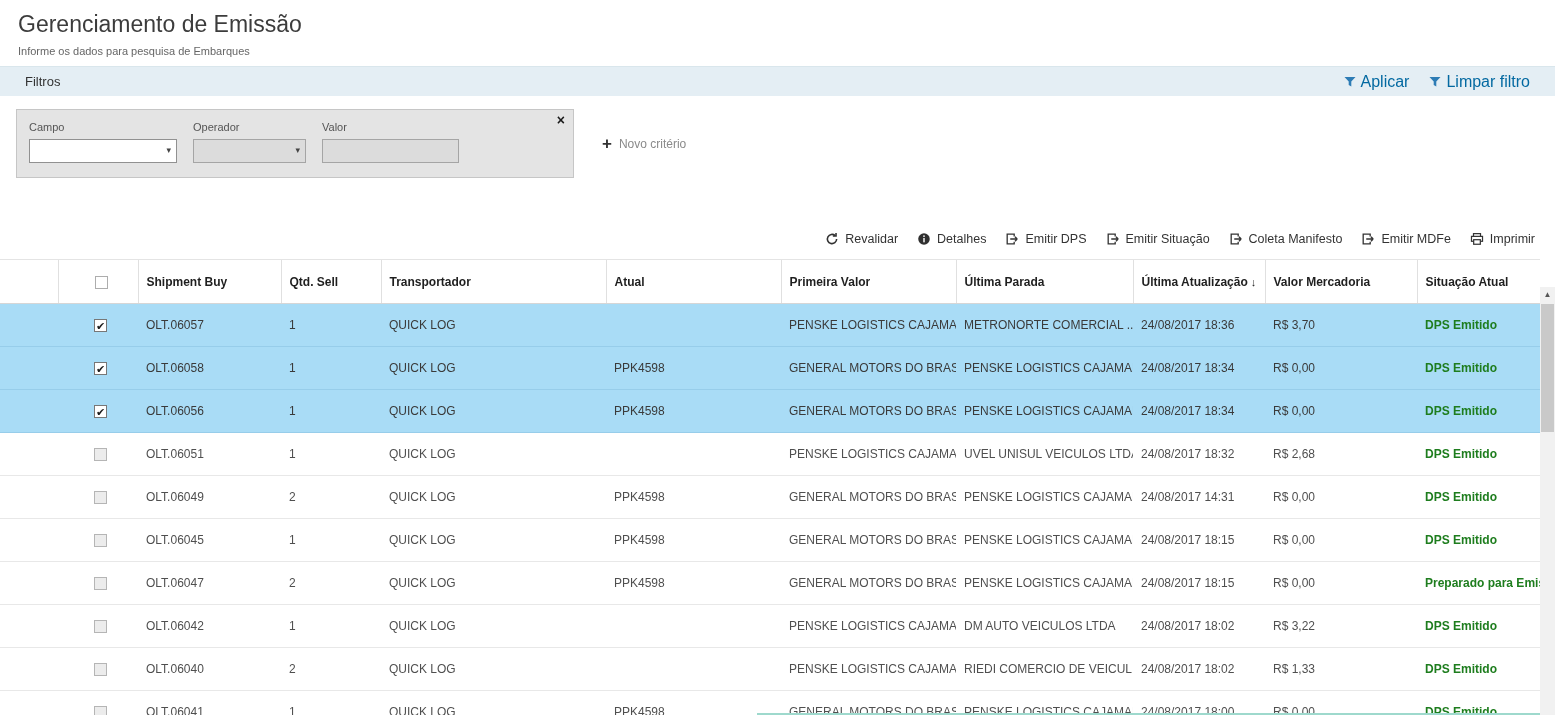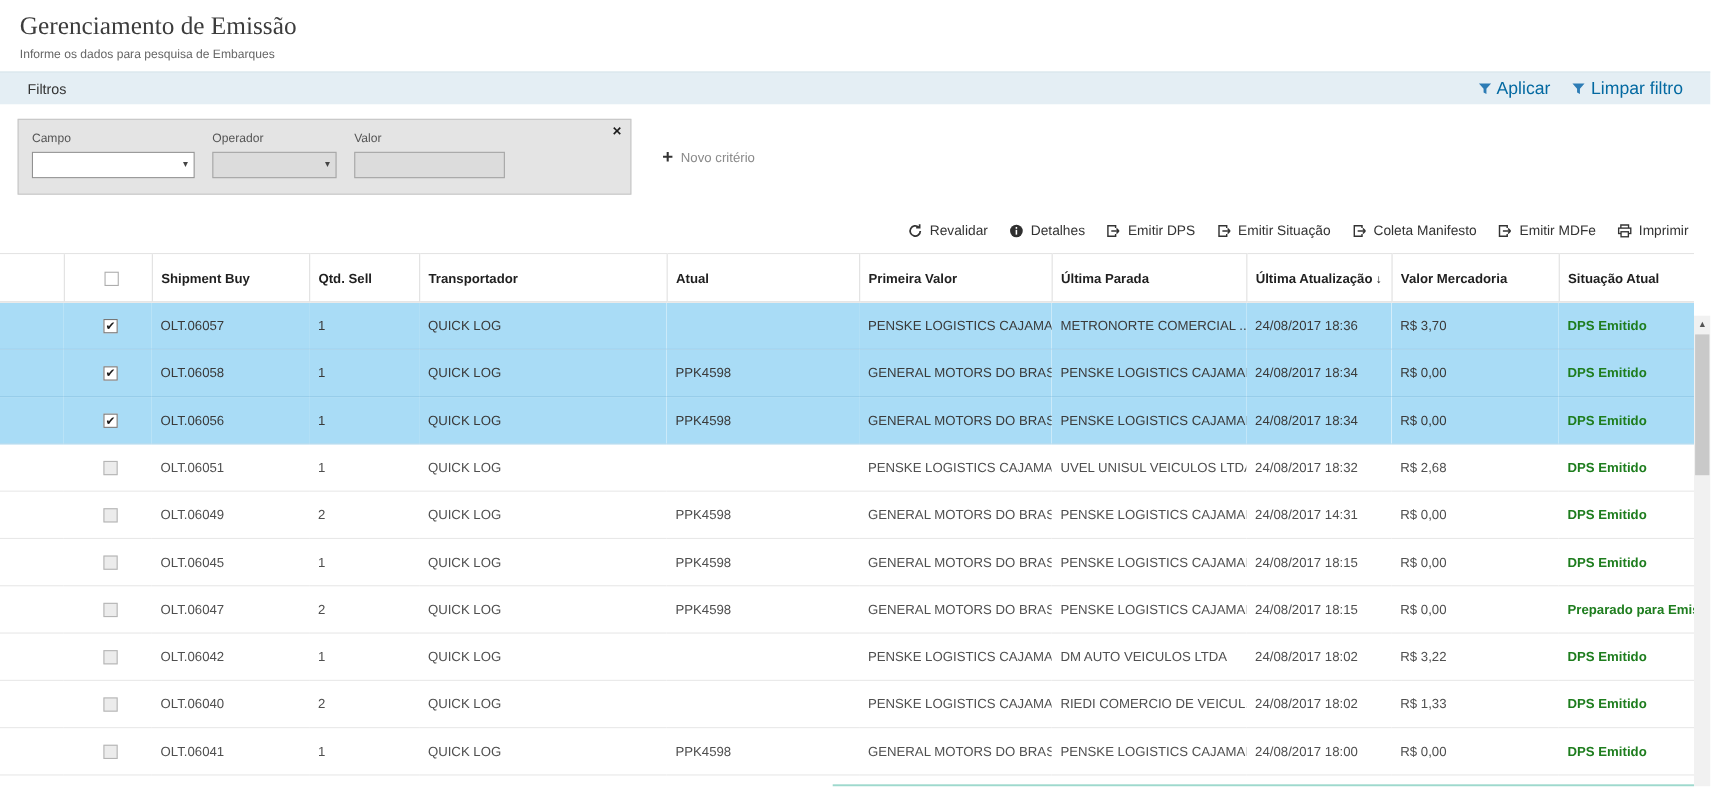--- a/index.html
+++ b/index.html
@@ -4,21 +4,21 @@
 <style>
   * { margin:0; padding:0; box-sizing:border-box; }
   html,body { width:1555px; height:715px; overflow:hidden; }
   body {
     font-family:"Liberation Sans","DejaVu Sans",sans-serif;
     background:#fff; color:#333; position:relative;
   }
 
   
   .page-header { padding:11px 18px 9px; background:#fff; }
-  .page-title { font-size:23px; font-weight:400; color:#3c3c3c;font-family:Liberation Serif, serif; }
+  .page-title { font-size:23px; font-weight:400; color:#3c3c3c; }
   .page-subtitle { font-size:11px; color:#666; margin-top:7px; }
 
   
   .filters-bar {
     height:30px; background:#e4eef4; border-top:1px solid #d9e6ec;
     display:flex; align-items:center; justify-content:space-between;
     padding:0 25px;
   }
   .filters-title { font-size:13px; color:#333; }
   .filter-actions { display:flex; align-items:center; gap:20px; }
@@ -49,21 +49,21 @@
   }
   .new-criteria { display:flex; align-items:center; gap:7px; cursor:pointer; }
   .new-criteria .plus { font-size:17px; font-weight:bold; color:#333; line-height:14px; }
   .new-criteria .nc-label { font-size:12px; color:#8a8a8a; }
 
   
   .toolbar {
     display:flex; justify-content:flex-end; align-items:center;
     gap:19px; padding:10px 20px 13px; background:#fff;
   }
-  .tool-btn { display:flex; align-items:center; gap:6px; font-size:12.5px; color:#333; cursor:pointer; white-space:nowrap; }
+  .tool-btn { display:flex; align-items:center; gap:6px; font-size:12.5px; color:#333; cursor:pointer; white-space:nowrap;margin-top:28px; }
   .tool-btn svg { display:block; }
 
   
   .table-wrap { width:1540px; }
   table { border-collapse:collapse; table-layout:fixed; width:1540px; }
   thead th {
     height:44px; background:#fff; font-size:12px; font-weight:bold; color:#1f1f1f;
     text-align:left; padding:0 8px; border-left:1px solid #e0e0e0;
     border-top:1px solid #e4e4e4; border-bottom:1px solid #d6d6d6;
     white-space:nowrap; overflow:visible; vertical-align:middle;

